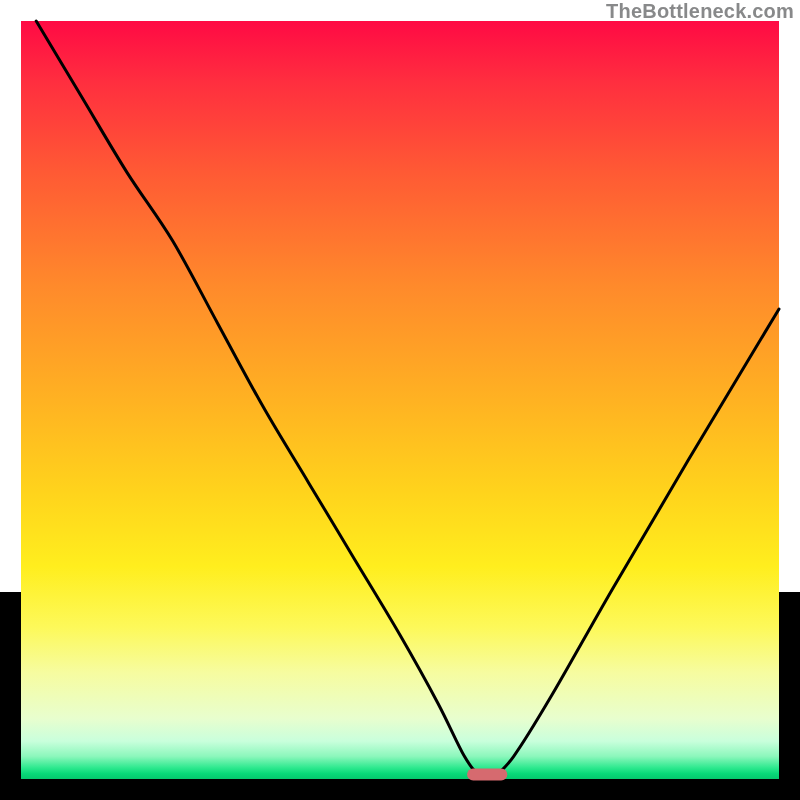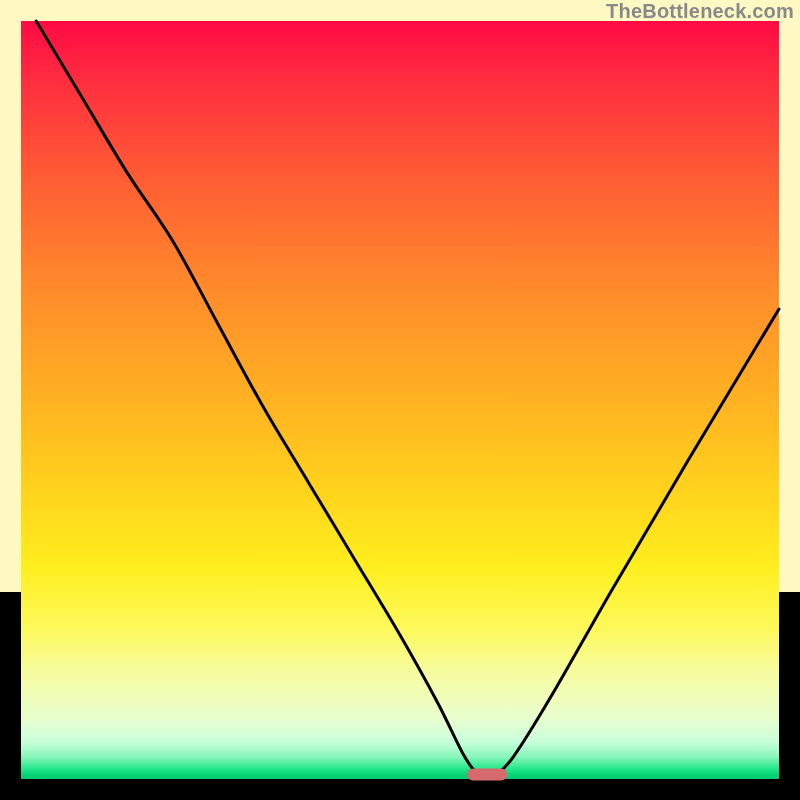--- a/index.html
+++ b/index.html
@@ -7,21 +7,21 @@
     padding: 0;
     width: 800px;
     height: 800px;
     background: #000;
     overflow: hidden;
   }
   .frame {
     position: relative;
     width: 800px;
     height: 592px;
-    background: #fef9c3;
+    background: #ffffff;
   }
   .plot-area {
     position: absolute;
     left: 21px;
     top: 21px;
     width: 758px;
     height: 758px;
     
     background: linear-gradient(to bottom,
       #ff0a44 0%,

